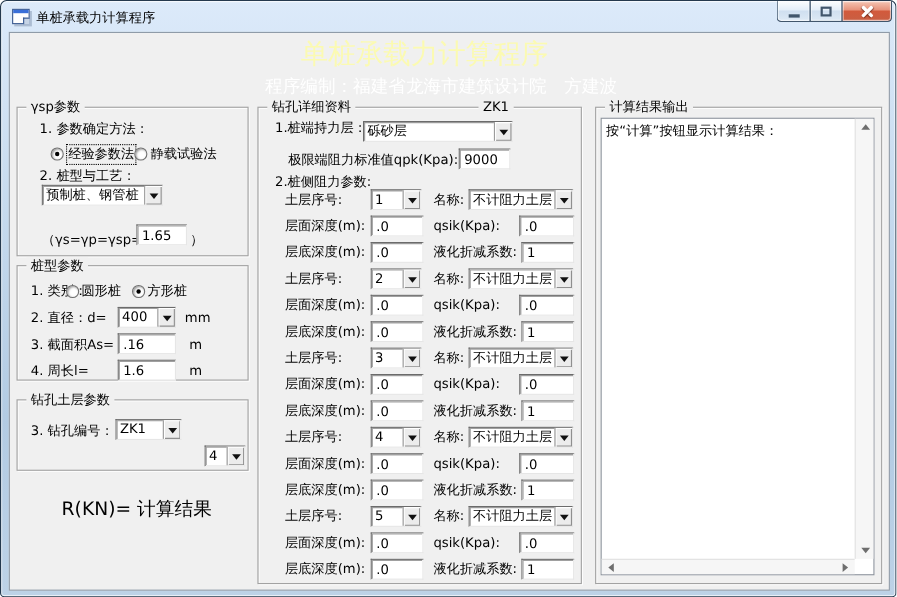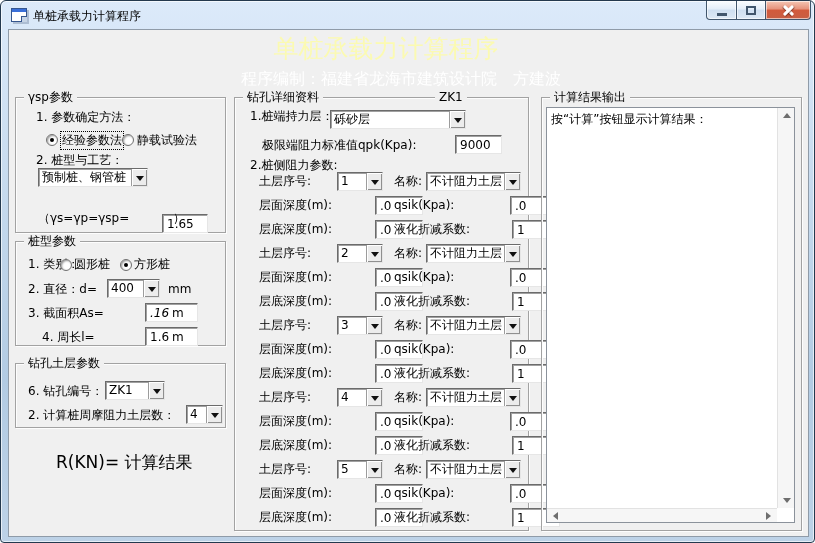--- a/index.html
+++ b/index.html
@@ -42,21 +42,21 @@
   .group { position:absolute; border:1px solid #a2a2a2; box-shadow: inset 1px 1px 0 #fdfdfd, 1px 1px 0 #fdfdfd; }
   .legend { position:absolute; top:-8px; left:8px; background:#f0f0f0; padding:0 4px; line-height:15px; white-space:nowrap; }
   .legend.tag { left:200px; }
 
   .lbl { position:absolute; white-space:nowrap; line-height:15px; }
   .wrap { white-space:normal; line-height:14px; }
 
   
   .tbox { position:absolute; height:19px; background:#fff; padding:2px 4px; line-height:14px;
           border:1px solid; border-color:#6b6b6b #e6e6e6 #e6e6e6 #6b6b6b;
-          box-shadow: inset 1px 1px 0 rgba(45,45,45,.45); overflow:hidden; white-space:nowrap;margin-left:38px; }
+          box-shadow: inset 1px 1px 0 rgba(45,45,45,.45); overflow:hidden; white-space:nowrap; }
 
   
   .combo { position:absolute; height:19px; background:#fff; display:flex;
            border:1px solid; border-color:#6b6b6b #e6e6e6 #e6e6e6 #6b6b6b;
            box-shadow: inset 1px 1px 0 rgba(45,45,45,.45); }
   .cval { flex:1; padding:2px 3px; line-height:13px; white-space:nowrap; overflow:hidden; }
   .cbtn { width:16px; background:#ececec; border-left:1px solid #9c9c9c;
           box-shadow: inset 1px 1px 0 #fff, inset -1px -1px 0 #8f8f8f;
           display:flex; align-items:center; justify-content:center; }
   .tri-dn { width:0; height:0; border:4px solid transparent; border-top:5px solid #101010; margin-top:5px; }
@@ -130,57 +130,56 @@
     <span class="radio" style="left:106px;top:36px;"></span>
     <span class="lbl" style="left:121px;top:35px;">静载试验法</span>
     <span class="lbl" style="left:20px;top:55px;">2. 桩型与工艺：</span>
     <div class="combo" style="left:22px;top:70px;width:110px;">
       <span class="cval">预制桩、钢管桩</span>
       <span class="cbtn">
           <span class="tri-dn"></span>
         </span>
     </div>
     <span class="lbl" style="left:22px;top:113px;">（γs=γp=γsp=</span>
-    <div class="tbox" style="left:108px;top:116px;width:46px;">1.65</div>
+    <div class="tbox" style="left:108px;top:106px;width:46px;">1.65</div>
     <span class="lbl" style="left:157px;top:113px;">）</span>
   </div>
 
   <div class="group" style="left:14px;top:240px;width:211px;height:105px;">
     <span class="legend">桩型参数</span>
     <span class="lbl" style="left:12px;top:15px;">1. 类别：</span>
     <span class="radio" style="left:44px;top:17px;"></span>
     <span class="lbl" style="left:58px;top:15px;">圆形桩</span>
     <span class="radio sel" style="left:104px;top:17px;"></span>
     <span class="lbl" style="left:118px;top:15px;">方形桩</span>
     <span class="lbl" style="left:12px;top:40px;">2. 直径：d=</span>
     <div class="combo" style="left:91px;top:37px;width:53px;justify-content:flex-end;">
       <span class="cval">400</span>
       <span class="cbtn">
           <span class="tri-dn"></span>
         </span>
     </div>
     <span class="lbl" style="left:152px;top:40px;">mm</span>
     <span class="lbl" style="left:12px;top:64px;">3. 截面积As=</span>
-    <div class="tbox" style="left:91px;top:61px;width:53px;font-style:italic;">.16</div>
+    <div class="tbox" style="left:91px;top:61px;width:53px;">.16</div>
     <span class="lbl" style="left:156px;top:64px;">m</span>
-    <span class="lbl" style="left:12px;top:88px;margin-left:14px;">4. 周长l=</span>
+    <span class="lbl" style="left:12px;top:88px;">4. 周长l=</span>
     <div class="tbox" style="left:91px;top:85px;width:53px;">1.6</div>
     <span class="lbl" style="left:156px;top:88px;">m</span>
   </div>
 
   <div class="group" style="left:14px;top:362px;width:211px;height:65px;">
     <span class="legend">钻孔土层参数</span>
-    <span class="lbl" style="left:12px;top:20px;">6. 钻孔编号：</span>
+    <span class="lbl" style="left:12px;top:20px;">3. 钻孔编号：</span>
     <div class="combo" style="left:89px;top:17px;width:60px;">
       <span class="cval">ZK1</span>
       <span class="cbtn">
           <span class="tri-dn"></span>
         </span>
     </div>
-    <span class="lbl" style="left:12px;top:44px;">2. 计算桩周摩阻力土层数：</span>
     <div class="combo" style="left:170px;top:41px;width:37px;">
       <span class="cval">4</span>
       <span class="cbtn">
           <span class="tri-dn"></span>
         </span>
     </div>
   </div>
 
   <div class="result-line">R(KN)= 计算结果</div>
 

